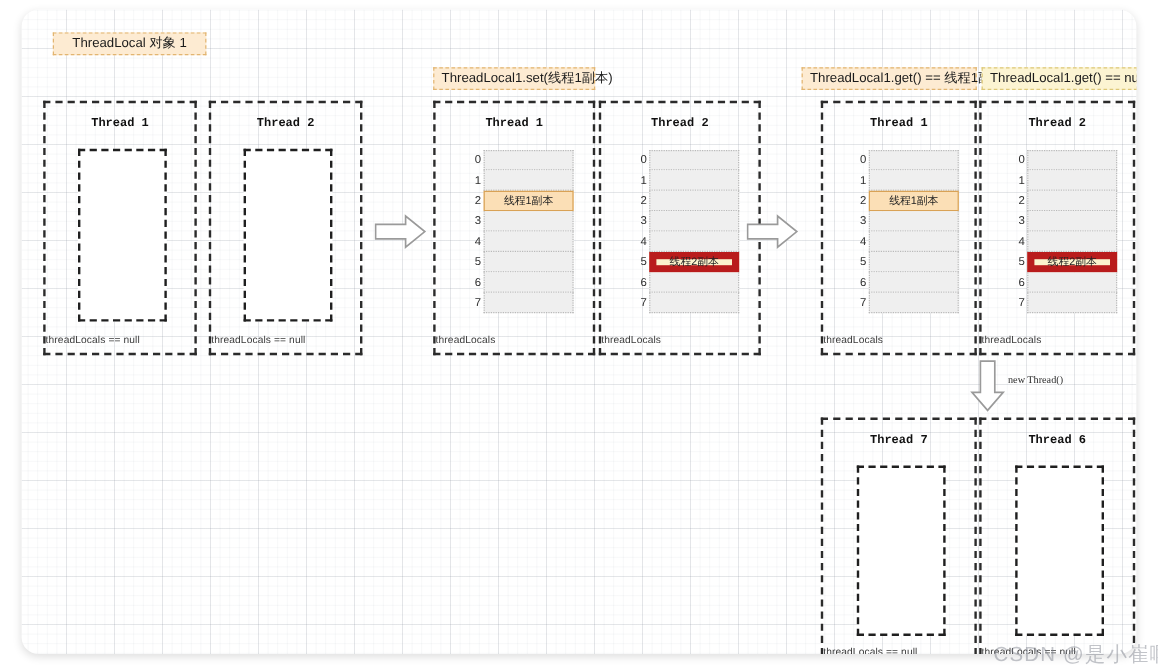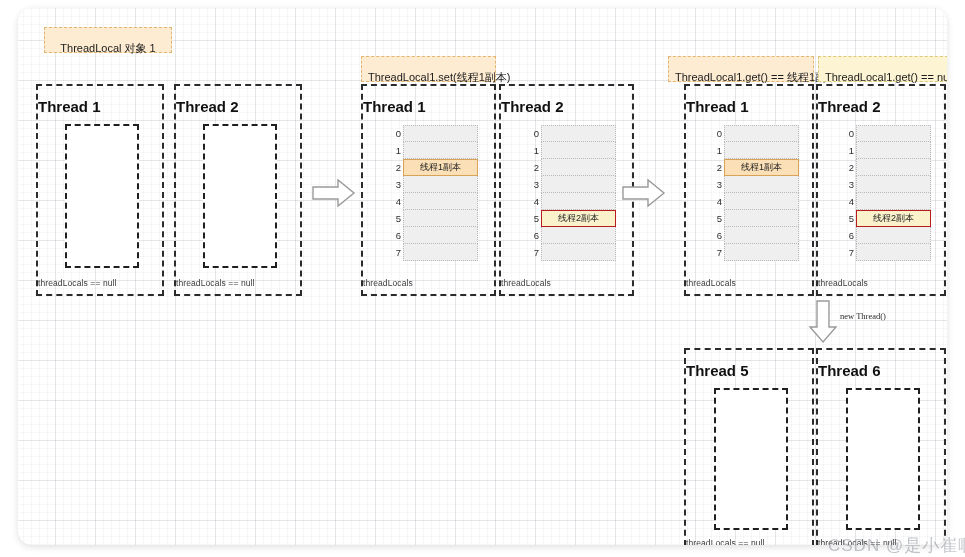--- a/index.html
+++ b/index.html
@@ -25,33 +25,33 @@
       linear-gradient(to bottom,rgba(175,180,190,.10) 1px,transparent 1px);
     background-size:40px 40px,40px 40px,8px 8px,8px 8px;
     background-position:-3px -8px,-3px -8px,-3px -8px,-3px -8px;
   }
 
   
   .tag{
     position:absolute;box-sizing:border-box;
     background:#fdebd2;border:1px dashed #e2b571;
     color:#1b1b1b;font-size:11px;line-height:17px;
-    padding:12px 6px;white-space:nowrap;text-align:center;
+    padding:0 6px;white-space:nowrap;text-align:center;
     height:19px;
   }
   .tag.pale{background:#fcf4d2;border-color:#ddc878;}
 
   
   .thread{
     position:absolute;box-sizing:border-box;
     border:2px dashed #2b2b2b;background:transparent;
   }
   .thread .tname{
     position:absolute;left:0;right:0;top:12px;
-    text-align:left;font-size:15px;font-weight:bold;color:#111;
+    text-align:center;font-size:10px;font-weight:bold;color:#111;font-family:Liberation Mono, monospace;
   }
   .thread .foot{
     position:absolute;left:0;right:0;bottom:6px;
     font-size:8.5px;color:#3a3a3a;letter-spacing:.1px;
   }
 
   
   .emptybox{
     position:absolute;box-sizing:border-box;
     border:2px dashed #1f1f1f;background:#fff;
@@ -69,21 +69,21 @@
     font-size:9.5px;color:#2f2f2f;
   }
   .cell{
     box-sizing:border-box;width:100%;height:17px;
     background:#efefef;border:1px dotted #b9b9b9;border-top:none;
     display:flex;align-items:center;justify-content:center;
     font-size:9px;color:#222;text-align:right;
   }
   .slotrow:first-child .cell{border-top:1px dotted #b9b9b9;}
   .cell.hl-orange{background:#fbdfb6;border:1px solid #d9a256;}
-  .cell.hl-yellow{background:#fbf2cc;border:1px solid #b91c1c;}
+  .cell.hl-yellow{background:#fbf2cc;border:6px solid #b91c1c;}
 
   
   .arrow-r{position:absolute;}
   .arrow-d{position:absolute;}
   .arrowlabel{
     position:absolute;font-size:8.5px;color:#2b2b2b;white-space:nowrap;font-family:Liberation Serif, serif;
   }
 
   
   .wm{
@@ -281,21 +281,21 @@
         </div>
       <div class="foot">threadLocals</div>
     </div>
 
     <svg class="arrow-d" style="left:790px;top:292px;" width="30" height="44" viewBox="0 0 30 44">
       <polygon points="9,1 21,1 21,27 28,27 15,42 2,27 9,27" fill="#ffffff" stroke="#9a9a9a" stroke-width="1.4"></polygon>
     </svg>
     <div class="arrowlabel" style="left:822px;top:303px;">new Thread()</div>
 
     <div class="thread" style="left:666px;top:340px;width:130px;height:208px;">
-      <div class="tname">Thread 5</div>
+      <div class="tname">Thread 7</div>
       <div class="emptybox" style="left:28px;top:38px;width:74px;height:142px;"></div>
       <div class="foot">threadLocals == null</div>
     </div>
 
     <div class="thread" style="left:798px;top:340px;width:130px;height:208px;">
       <div class="tname">Thread 6</div>
       <div class="emptybox" style="left:28px;top:38px;width:74px;height:142px;"></div>
       <div class="foot">threadLocals == null</div>
     </div>
   </div>

